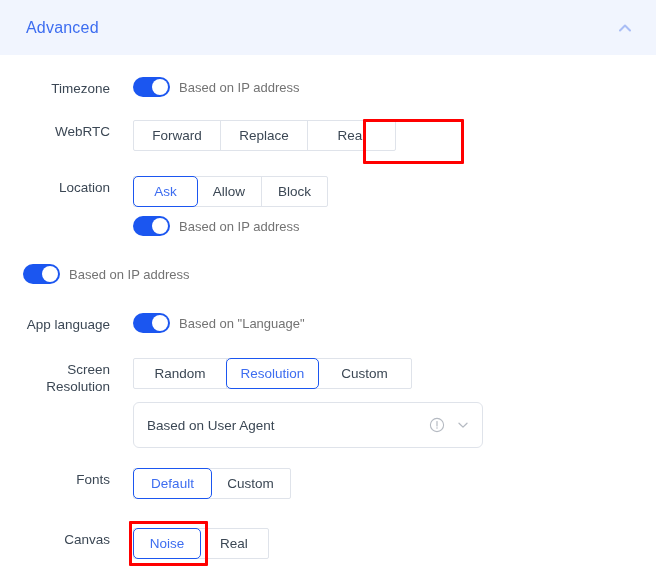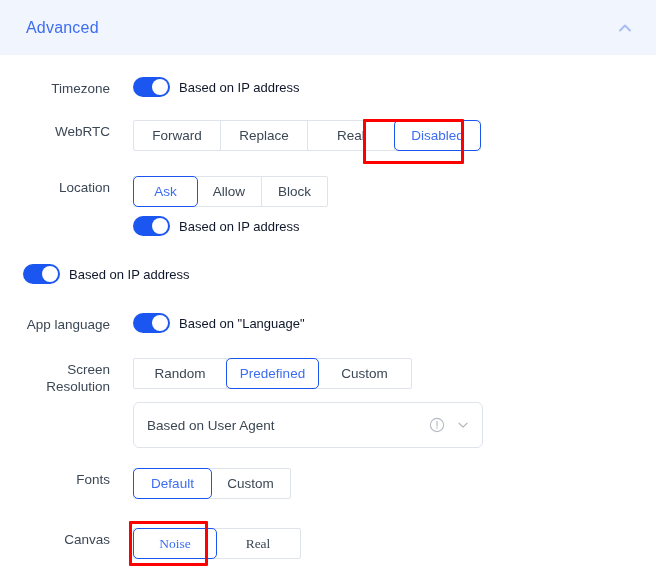--- a/index.html
+++ b/index.html
@@ -89,21 +89,21 @@
     position: absolute;
     top: 2px;
     left: 19px;
     width: 16px;
     height: 16px;
     border-radius: 50%;
     background: #ffffff;
   }
   .toggle-label {
     font-size: 13px;
-    color: #0f172a;
+    color: #737373;
     white-space: nowrap;
   }
 
   
   .seg {
     display: inline-flex;
     border: 1px solid #dfe3ea;
     border-radius: 2px;
     background: #fff;
     height: 31px;
@@ -136,21 +136,21 @@
     margin: -1px;
     z-index: 2;
     height: 31px;
   }
 
   
   .seg-webrtc .seg-btn { width: 87px; padding: 0; }
   .seg-location .seg-btn { width: 65px; padding: 0; }
   .seg-screen .seg-btn { width: 93px; padding: 0; }
   .seg-fonts .seg-btn { width: 79px; padding: 0; }
-  .seg-canvas .seg-btn { width: 84px; padding: 0; font-family: Liberation Serif, serif; }
+  .seg-canvas .seg-btn { width: 68px; padding: 0; }
 
   
   .hl {
     position: absolute;
     border: 3px solid #ff0000;
     box-sizing: border-box;
     pointer-events: none;
     z-index: 5;
     border-radius: 1px;
   }
@@ -206,21 +206,20 @@
     </div>
   </div>
 
   <div class="row" style="top:65px;">
     <div class="row-label">WebRTC</div>
     <div class="row-control">
       <div class="seg seg-webrtc">
         <button class="seg-btn">Forward</button>
         <button class="seg-btn">Replace</button>
         <button class="seg-btn">Real</button>
-        <button class="seg-btn active">Disabled</button>
       </div>
     </div>
   </div>
 
   <div class="row" style="top:121px;">
     <div class="row-label">Location</div>
     <div class="row-control">
       <div class="seg seg-location">
         <button class="seg-btn active">Ask</button>
         <button class="seg-btn">Allow</button>
@@ -256,21 +255,21 @@
         <span class="toggle-label">Based on "Language"</span>
       </div>
     </div>
   </div>
 
   <div class="row" style="top:303px;">
     <div class="row-label">Screen Resolution</div>
     <div class="row-control" style="gap:13px;">
       <div class="seg seg-screen">
         <button class="seg-btn">Random</button>
-        <button class="seg-btn active">Predefined</button>
+        <button class="seg-btn active">Resolution</button>
         <button class="seg-btn">Custom</button>
       </div>
       <div class="select">
         <span class="select-value">Based on User Agent</span>
         <span class="select-icons">
           <span>
             <svg class="icon-gray" width="16" height="16" viewBox="0 0 16 16">
               <circle cx="8" cy="8" r="6.6" fill="none" stroke="#b5bac2" stroke-width="1.1"></circle>
               <path d="M8 4.6 L8 8.9" stroke="#b5bac2" stroke-width="1.2" stroke-linecap="round"></path>
               <circle cx="8" cy="11" r="0.75" fill="#b5bac2"></circle>

